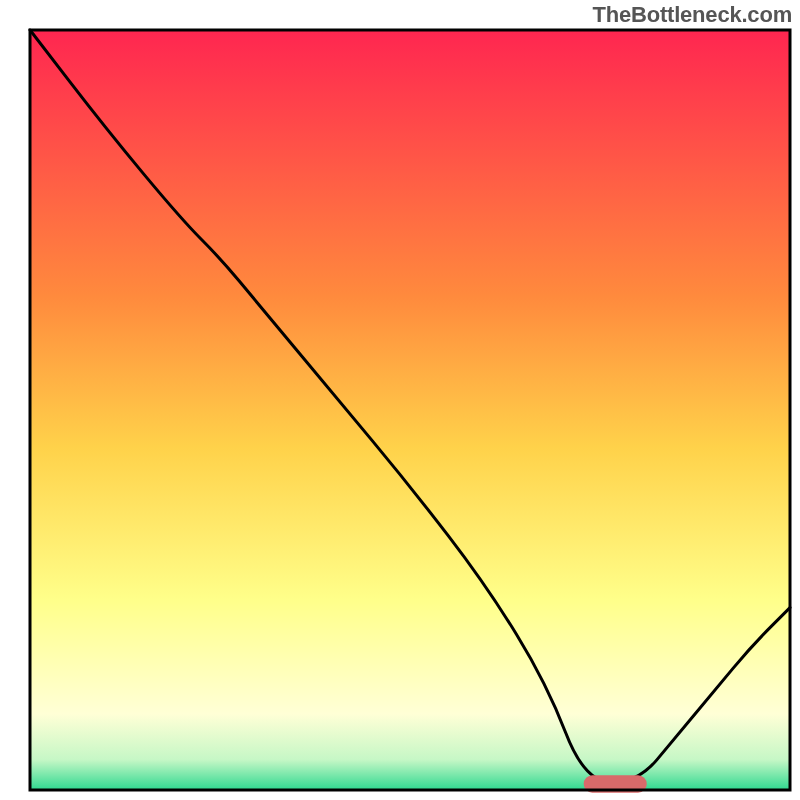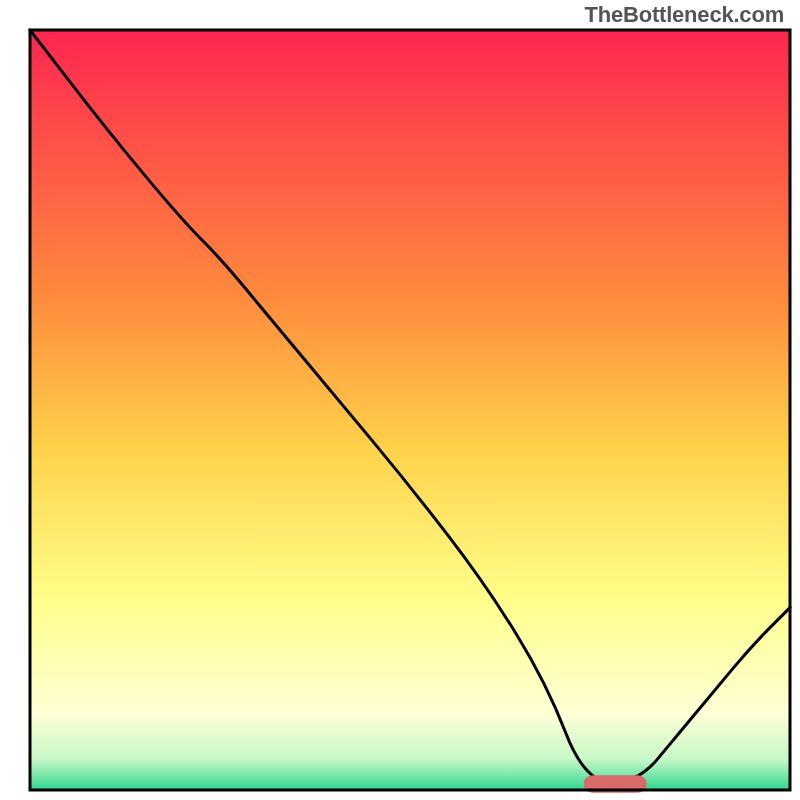--- a/index.html
+++ b/index.html
@@ -11,21 +11,21 @@
     font-family: Arial, Helvetica, sans-serif;
   }
   .chart-container {
     position: relative;
     width: 800px;
     height: 800px;
   }
   .watermark {
     position: absolute;
     top: 2px;
-    right: 16px;
+    right: 8px;
     font-size: 22px;
     font-weight: 600;
     color: #555;
     letter-spacing: -0.2px;
     z-index: 10;
   }
   svg.plot {
     position: absolute;
     top: 0;
     left: 0;

